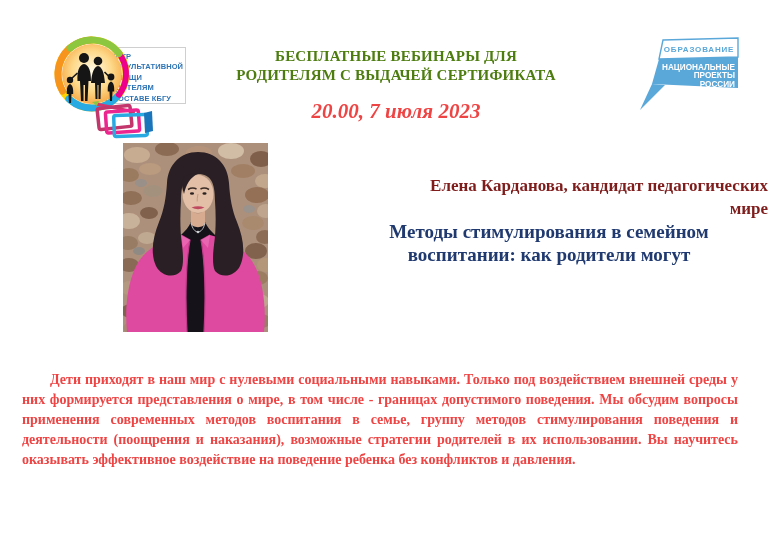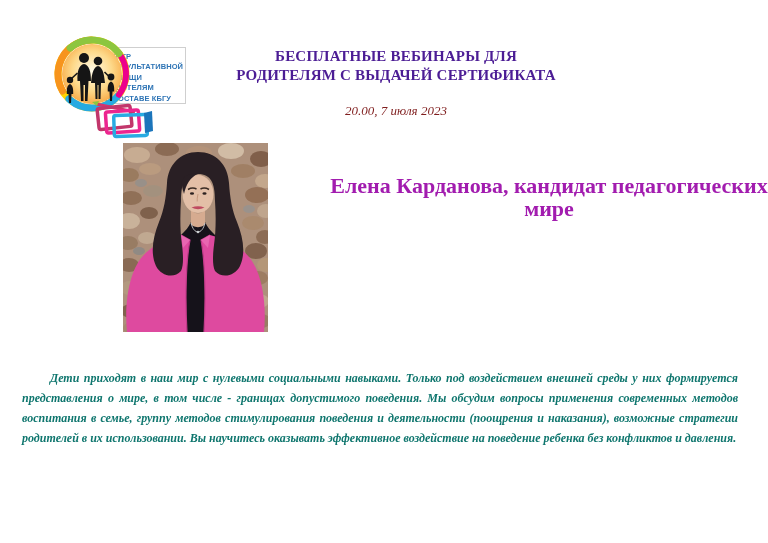--- a/index.html
+++ b/index.html
@@ -4,27 +4,27 @@
 <style>
   html,body { margin:0; padding:0; background:#ffffff; }
   .page {
     position:relative; width:768px; height:543px; background:#ffffff;
     font-family:"Liberation Serif", serif; overflow:hidden;
   }
 
   
   .header-title {
     position:absolute; left:196px; top:47px; width:400px;
-    text-align:center; color:#4c1d95; font-weight:bold;
+    text-align:center; color:#4d7c0f; font-weight:bold;
     font-size:15px; line-height:18.5px; letter-spacing:0.2px;
   }
   .header-date {
     position:absolute; left:196px; top:100px; width:400px;
-    text-align:center; color:#7f1d1d; font-weight:normal; font-style:italic;
-    font-size:13px; line-height:22px;
+    text-align:center; color:#ef4444; font-weight:bold; font-style:italic;
+    font-size:21px; line-height:22px;
   }
 
   
   .logo-center { position:absolute; left:40px; top:25px; width:150px; height:118px; }
   .logo-center svg { position:absolute; left:0; top:0; z-index:2; }
   .logo-center .textbox {
     position:absolute; left:58px; top:22px; width:88px; height:57px; z-index:1;
     background:#ffffff; border:1px solid #cfcfcf; box-sizing:border-box;
     padding:4px 0 0 6px;
     font-family:"Liberation Sans", sans-serif; font-weight:bold;
@@ -34,34 +34,34 @@
   
   .logo-np { position:absolute; left:628px; top:28px; width:116px; height:86px; }
   .logo-np text { font-family:"Liberation Sans", sans-serif; font-weight:bold; }
 
   
   .photo { position:absolute; left:123px; top:143px; width:145px; height:189px; }
 
   
   .speaker-name {
     position:absolute; left:330px; top:174px; width:438px;
-    text-align:center; color:#a21caf; font-weight:bold;
-    font-size:22px; line-height:23px;
+    text-align:right; color:#7f1d1d; font-weight:bold;
+    font-size:17px; line-height:23px;
   }
   .speaker-topic {
     position:absolute; left:330px; top:221px; width:438px;
     text-align:center; color:#203a70; font-weight:bold;
     font-size:19px; line-height:22.5px;
   }
 
   
   .description {
     position:absolute; left:22px; top:356px; width:716px;
-    color:#0f766e; font-weight:bold; font-size:12px; line-height:20px;
-    text-align:justify; text-indent:28px;font-style:italic;
+    color:#ef4444; font-weight:bold; font-size:14px; line-height:20px;
+    text-align:justify; text-indent:28px;
   }
 </style>
 </head>
 <body>
 
 <div class="page">
 
   <div class="logo-center">
     <div class="textbox">
       <div>ЦЕНТР</div>
@@ -109,20 +109,33 @@
       </g>
     </svg>
   </div>
 
   <div class="header-title">
     <div>БЕСПЛАТНЫЕ ВЕБИНАРЫ ДЛЯ</div>
     <div>РОДИТЕЛЯМ С ВЫДАЧЕЙ СЕРТИФИКАТА</div>
   </div>
   <div class="header-date">20.00, 7 июля 2023</div>
 
+  <div class="logo-np">
+    <svg width="116" height="86" viewBox="0 0 116 86">
+      <polygon points="31,31 110,29 110,60 24,56" fill="#5aa7d9"></polygon>
+      <polygon points="24,56 37,57 12,82" fill="#5aa7d9"></polygon>
+      <polygon points="35,12 110,10 110,29 31,31" fill="#ffffff" stroke="#5aa7d9" stroke-width="1.4"></polygon>
+      <text x="71" y="24" text-anchor="middle" font-size="8" letter-spacing="0.8" fill="#5aa7d9">ОБРАЗОВАНИЕ</text>
+      <g fill="#ffffff" text-anchor="end">
+        <text x="107" y="41.5" font-size="8.2">НАЦИОНАЛЬНЫЕ</text>
+        <text x="107" y="50" font-size="8.2">ПРОЕКТЫ</text>
+        <text x="107" y="58.5" font-size="8.2">РОССИИ</text>
+      </g>
+    </svg>
+  </div>
 
   <div class="photo">
     <svg width="145" height="189" viewBox="0 0 145 189">
 
       <g>
         <rect x="0" y="0" width="145" height="189" fill="#ad907b"></rect>
         <g opacity="0.95">
           <ellipse cx="14" cy="12" rx="13" ry="8" fill="#c9ae94"></ellipse>
             <ellipse cx="44" cy="6" rx="12" ry="7" fill="#8a6a52"></ellipse>
           <ellipse cx="76" cy="10" rx="13" ry="7" fill="#b5947a"></ellipse>
@@ -187,17 +200,19 @@
         <path d="M59,38 C61,32 68,30 75,31 C67,34 63,42 61,51 C59.5,46 58.5,42 59,38 Z" fill="#291f24"></path>
       </g>
     </svg>
   </div>
 
   <div class="speaker-name">
     <div>Елена Карданова, кандидат педагогических</div>
     <div>мире</div>
   </div>
   <div class="speaker-topic">
+    <div>Методы стимулирования в семейном</div>
+    <div>воспитании: как родители могут</div>
   </div>
 
   <p class="description">Дети приходят в наш мир с нулевыми социальными навыками. Только под воздействием внешней среды у них формируется представления о мире, в том числе - границах допустимого поведения. Мы обсудим вопросы применения современных методов воспитания в семье, группу методов стимулирования поведения и деятельности (поощрения и наказания), возможные стратегии родителей в их использовании. Вы научитесь оказывать эффективное воздействие на поведение ребенка без конфликтов и давления.</p>
 
 </div>
 
 </body></html>

